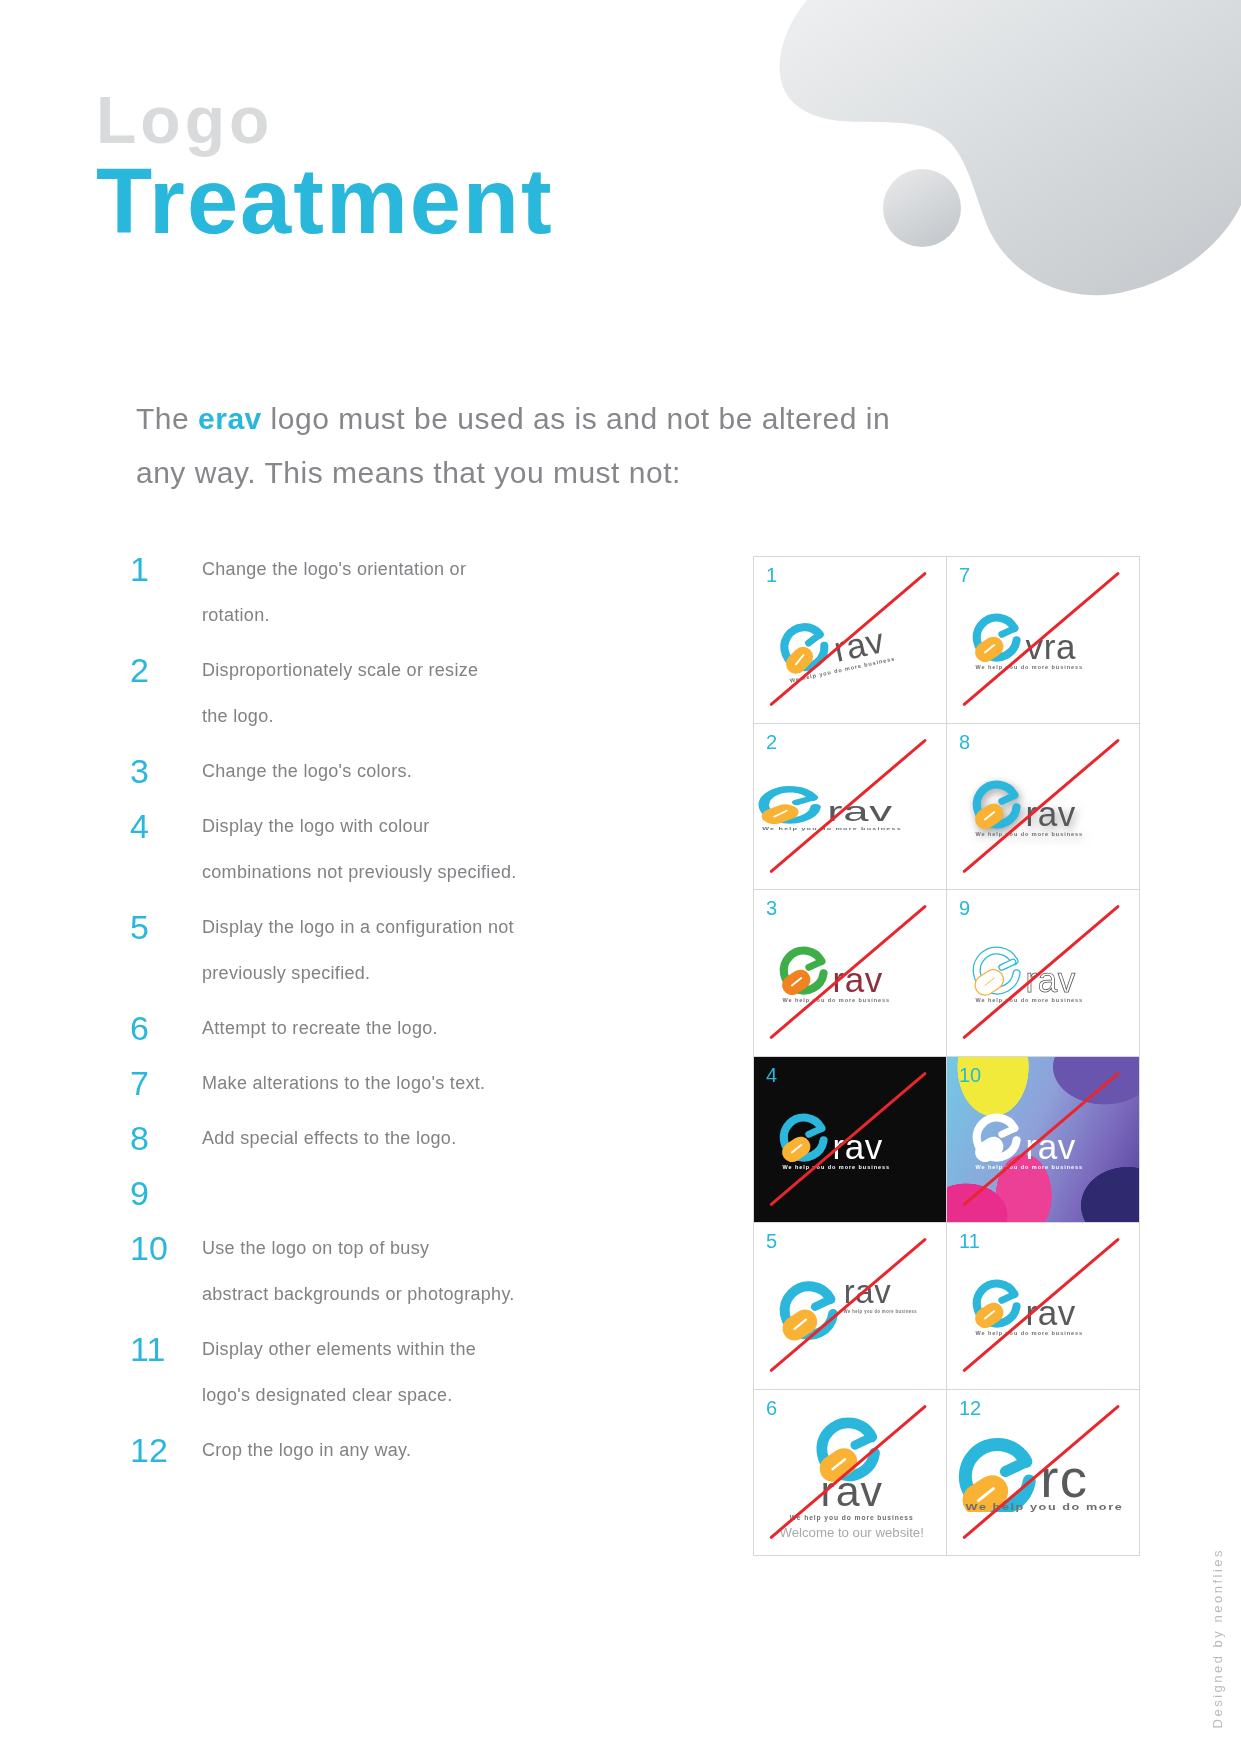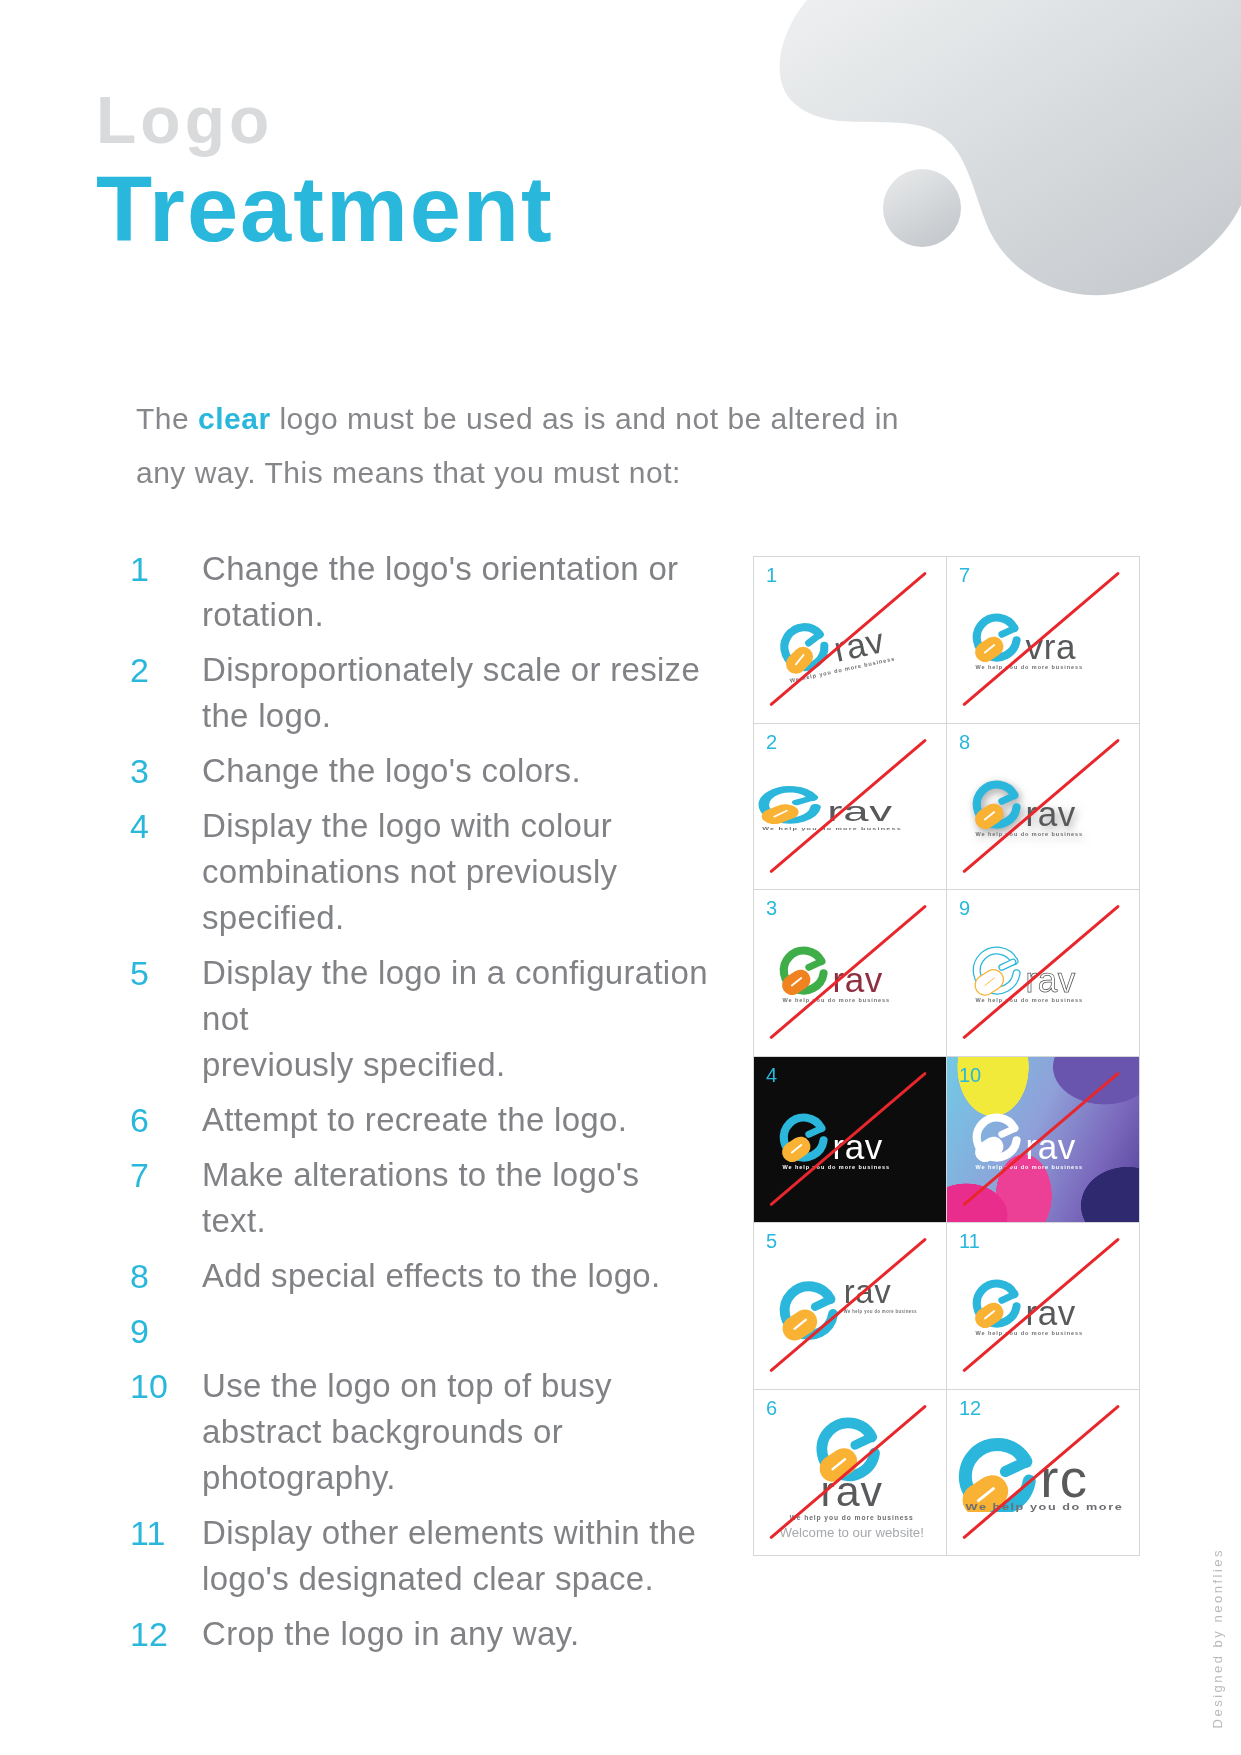--- a/index.html
+++ b/index.html
@@ -3,27 +3,27 @@
 <meta charset="utf-8">
 <style>
   html,body{margin:0;padding:0}
   body{
     width:1241px;height:1755px;position:relative;background:#ffffff;
     font-family:"Liberation Sans",sans-serif;overflow:hidden;
   }
   .blob-wrap{position:absolute;top:0;right:0;width:470px;height:310px;pointer-events:none}
   .titles{position:absolute;left:96px;top:86px}
   .t1{font-size:66px;font-weight:700;color:var(--title-gray);letter-spacing:4px;line-height:1.05}
-  .t2{font-size:92px;font-weight:700;color:var(--accent);letter-spacing:2px;line-height:1.0;margin-top:8px}
+  .t2{font-size:92px;font-weight:700;color:var(--accent);letter-spacing:2px;line-height:1.0;}
   .intro{position:absolute;left:136px;top:362px;width:940px;font-size:30px;line-height:54px;color:var(--body-text);letter-spacing:0.5px}
   .intro b{color:var(--accent);font-weight:700}
   .rules{position:absolute;left:130px;top:546px;width:580px}
   .rule{display:flex;align-items:flex-start;margin-bottom:9px}
   .rnum{flex:none;width:72px;font-size:34px;line-height:46px;color:var(--accent);font-weight:400}
-  .rtext{flex:1;font-size:33px;line-height:46px;color:var(--list-text);letter-spacing:0.3px}
+  .rtext{flex:1;font-size:18px;line-height:46px;color:var(--list-text);letter-spacing:0.3px}
   .grid{
     position:absolute;left:753px;top:556px;width:385px;height:998px;
     display:grid;grid-template-columns:1fr 1fr;grid-template-rows:repeat(6,1fr);
     gap:1px;background:var(--grid-line);border:1px solid var(--grid-line);
   }
   .cell{background:#ffffff;position:relative;display:flex;align-items:center;justify-content:center}
   .cell svg.logo{overflow:visible}
   .cell svg.cropped{overflow:hidden}
   .cnum{position:absolute;top:7px;left:12px;font-size:20px;color:var(--accent);z-index:2}
   .slash{position:absolute;inset:0;width:100%;height:100%;z-index:3;pointer-events:none}
@@ -64,21 +64,21 @@
     <path d="M 36,0 C 10,30 -4,80 24,104 C 55,132 108,116 150,126 C 192,136 198,178 214,220 C 233,272 288,302 342,294 C 400,285 450,248 470,205 L 470,0 Z" fill="url(#blobgrad)"></path>
     <circle cx="151" cy="208" r="39" fill="url(#ballgrad)"></circle>
   </svg>
 </div>
 
 <div class="titles">
   <div class="t1">Logo</div>
   <div class="t2">Treatment</div>
 </div>
 
-<p class="intro"><span>The </span><b>clear</b><span> logo must be used as is and not be altered in</span><br><span>any way. This means that you must not:</span></p>
+<p class="intro"><span>The </span><b>erav</b><span> logo must be used as is and not be altered in</span><br><span>any way. This means that you must not:</span></p>
 
 <div class="rules" id="rules">
     <div class="rule">
       <span class="rnum">1</span>
       <span class="rtext">Change the logo's orientation or<br>rotation.</span>
     </div>
     <div class="rule">
       <span class="rnum">2</span>
       <span class="rtext">Disproportionately scale or resize<br>the logo.</span>
     </div>

